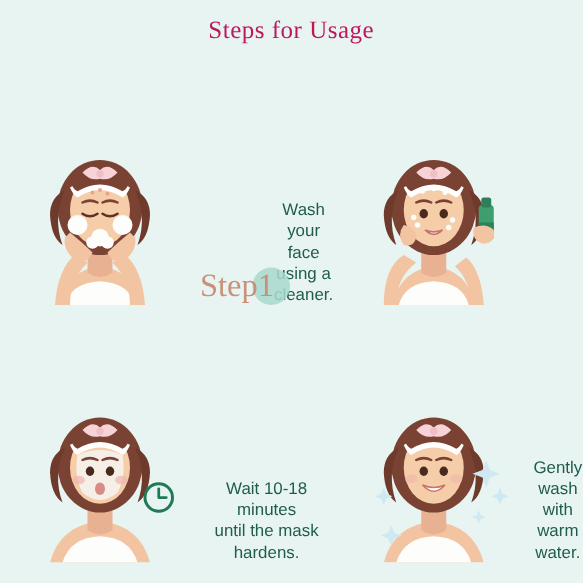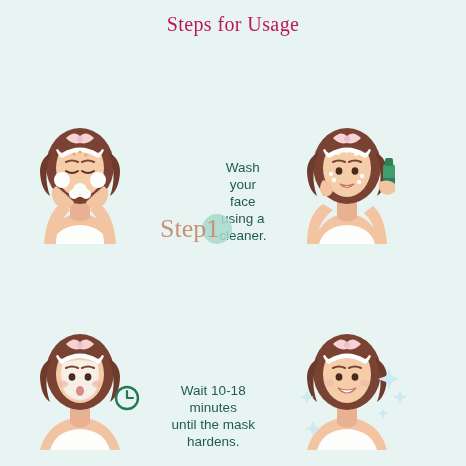--- a/index.html
+++ b/index.html
@@ -258,16 +258,18 @@
 
           <g fill="#cfe9f2">
             <path d="M122 48 l3 8 l8 3 l-8 3 l-3 8 l-3 -8 l-8 -3 l8 -3z"></path>
             <path d="M133 70 l2 5 l5 2 l-5 2 l-2 5 l-2 -5 l-5 -2 l5 -2z"></path>
             <path d="M116 88 l1.6 4 l4 1.6 l-4 1.6 l-1.6 4 l-1.6 -4 l-4 -1.6 l4 -1.6z"></path>
             <path d="M40 70 l2 5 l5 2 l-5 2 l-2 5 l-2 -5 l-5 -2 l5 -2z"></path>
             <path d="M46 100 l2.4 6 l6 2.4 l-6 2.4 l-2.4 6 l-2.4 -6 l-6 -2.4 l6 -2.4z"></path>
           </g>
         </svg>
       </div>
+      <div class="caption">Gently wash with
+warm water.</div>
     </div>
 
   </div>
 </div>
 
 </body></html>

